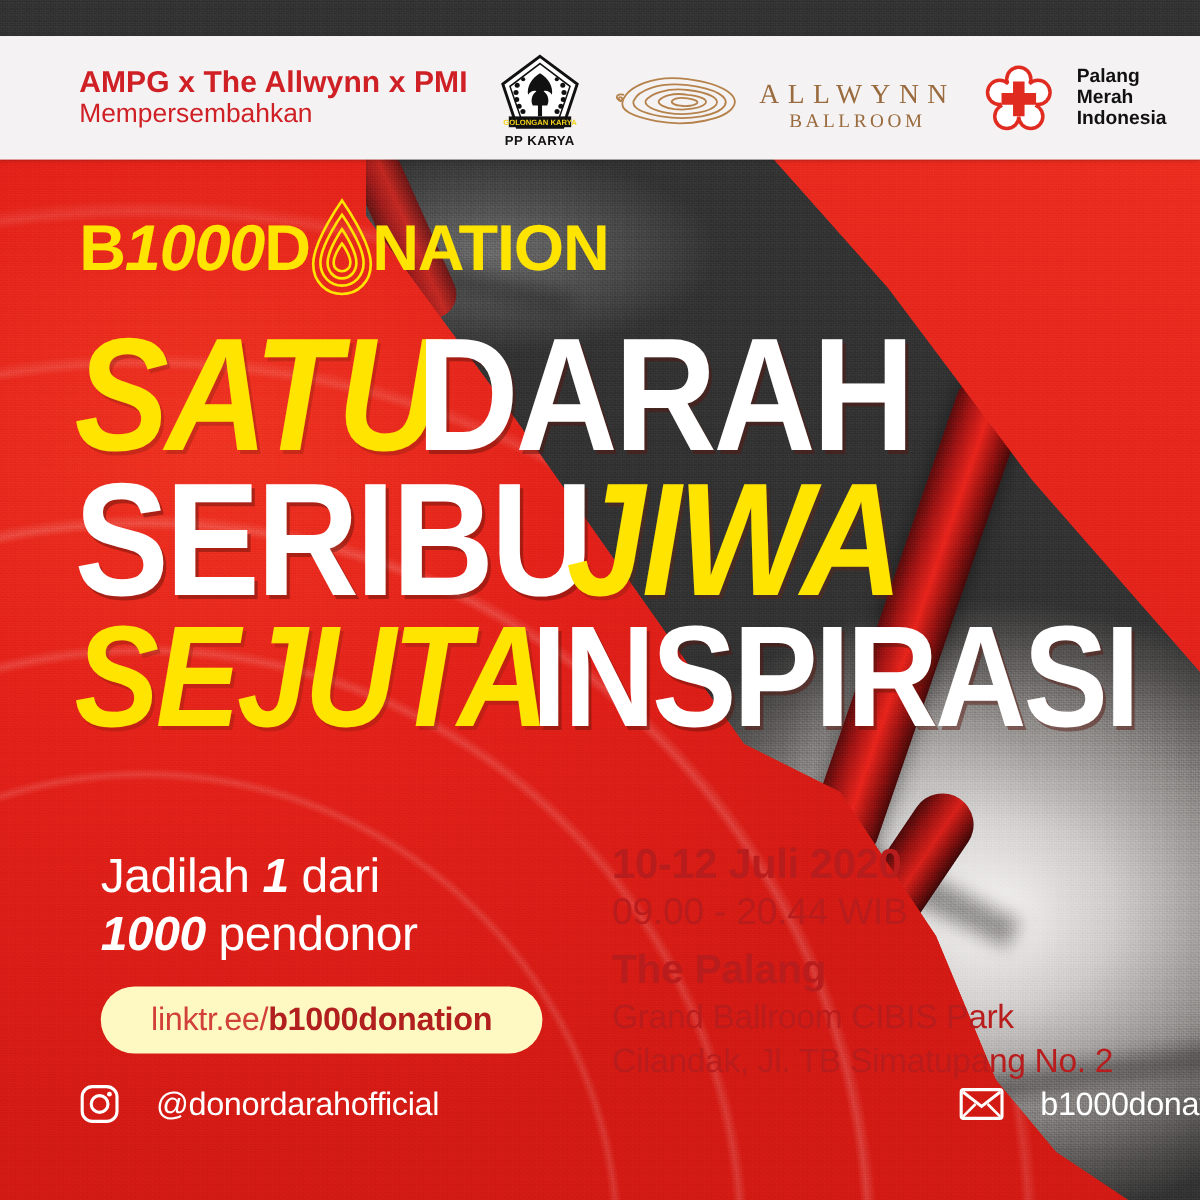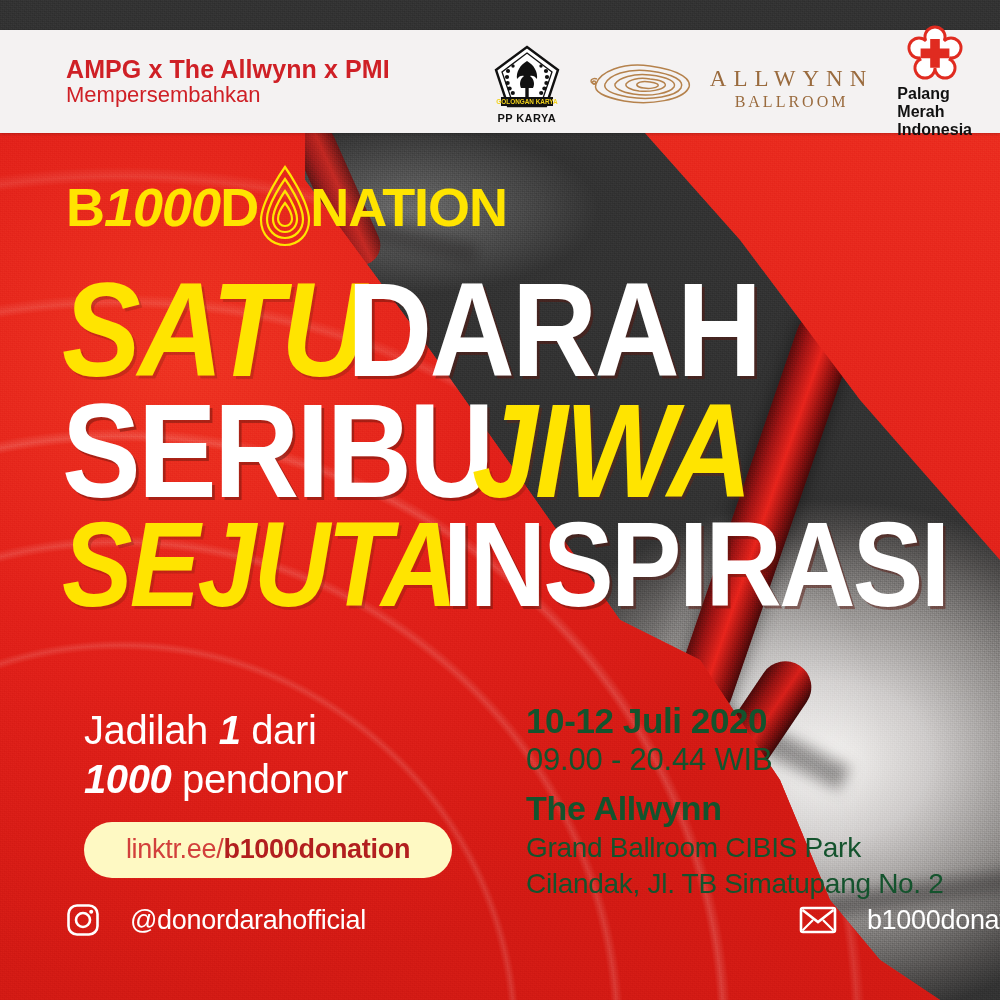--- a/index.html
+++ b/index.html
@@ -74,21 +74,21 @@
   .logo-row{margin-left:auto;display:flex;align-items:center;gap:24px;}
 
   .ampg-logo{width:74px;height:84px;display:flex;flex-direction:column;align-items:center;justify-content:flex-end;}
   .ampg-cap{font-size:11px;font-weight:bold;color:#111;letter-spacing:.4px;margin-top:1px;}
 
   .allwynn-logo{display:flex;align-items:flex-end;gap:10px;}
   .allwynn-words{display:flex;flex-direction:column;align-items:center;line-height:1;}
   .allwynn-name{font-family:"Liberation Serif", serif;font-size:23px;color:#9a6b3e;letter-spacing:7px;}
   .allwynn-sub{font-family:"Liberation Serif", serif;font-size:16px;color:#9a6b3e;letter-spacing:3px;margin-top:4px;}
 
-  .pmi-logo{display:flex;align-items:center;gap:3px;flex-direction:column;}
+  .pmi-logo{display:flex;align-items:center;gap:19px;}
   .pmi-text{font-size:16px;font-weight:bold;color:#111;line-height:1.12;}
 
   
   .brandline{position:absolute;left:66px;top:176px;display:flex;align-items:center;height:62px;}
   .brand-part{color:#ffe400;font-size:54px;font-weight:bold;letter-spacing:-1px;line-height:1;}
   .brand-ital{font-style:italic;}
   .drop-wrap{position:relative;width:58px;height:96px;margin:0 -4px 0 -2px;top:4px;}
 
   
   .headline{position:absolute;left:62px;top:262px;width:900px;}
@@ -105,21 +105,21 @@
   
   .left-block{position:absolute;left:84px;top:706px;width:400px;color:#fff;}
   .tag{font-size:40px;line-height:1.22;font-weight:300;letter-spacing:-.4px;}
   .tag b{font-weight:bold;font-style:italic;}
   .pill{margin-top:18px;background:#fef9c3;border-radius:34px;height:56px;width:368px;
         display:flex;align-items:center;justify-content:center;}
   .pill-a{color:#d2403c;font-size:27px;letter-spacing:-.3px;}
   .pill-b{color:#b21f1f;font-size:27px;font-weight:bold;letter-spacing:-.3px;}
 
   
-  .right-block{position:absolute;left:510px;top:700px;width:470px;color:#14532d;margin-left:16px;}
+  .right-block{position:absolute;left:510px;top:700px;width:470px;color:#b91c1c;}
   .ev-date{font-size:35px;font-weight:bold;letter-spacing:-.4px;line-height:1.18;}
   .ev-time{font-size:31px;font-weight:300;letter-spacing:-.2px;line-height:1.25;}
   .ev-venue{font-size:34px;font-weight:bold;letter-spacing:-.3px;line-height:1.3;margin-top:6px;}
   .ev-addr{font-size:28px;font-weight:300;letter-spacing:-.3px;line-height:1.26;}
 
   
   .contact{position:absolute;left:66px;top:903px;width:900px;display:flex;align-items:center;}
   .contact-item{display:flex;align-items:center;gap:30px;color:#fff;}
   .contact-item.second{margin-left:433px;}
   .contact-text{font-size:27px;font-weight:300;letter-spacing:-.3px;}
@@ -268,21 +268,21 @@
     </div>
     <div class="pill">
       <span class="pill-a">linktr.ee/</span>
         <span class="pill-b">b1000donation</span>
     </div>
   </div>
 
   <div class="right-block">
     <div class="ev-date">10-12 Juli 2020</div>
     <div class="ev-time">09.00 - 20.44 WIB</div>
-    <div class="ev-venue">The Allwynn</div>
+    <div class="ev-venue">The Palang</div>
     <div class="ev-addr">Grand Ballroom CIBIS Park</div>
     <div class="ev-addr">Cilandak, Jl. TB Simatupang No. 2</div>
   </div>
 
   <div class="contact">
     <div class="contact-item">
       <svg class="ic" width="34" height="34" viewBox="0 0 34 34">
         <rect x="2.5" y="2.5" width="29" height="29" rx="8.5" fill="none" stroke="#fff" stroke-width="2.6"></rect>
         <circle cx="17" cy="17" r="7" fill="none" stroke="#fff" stroke-width="2.6"></circle>
         <circle cx="25.2" cy="8.8" r="2" fill="#fff"></circle>

